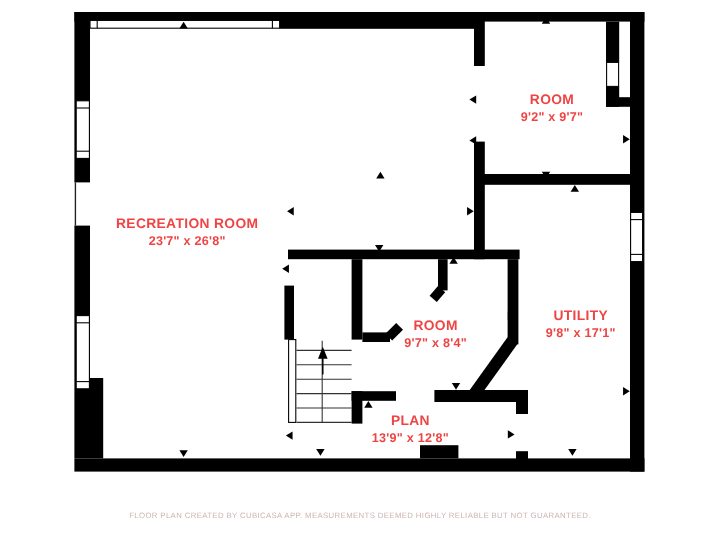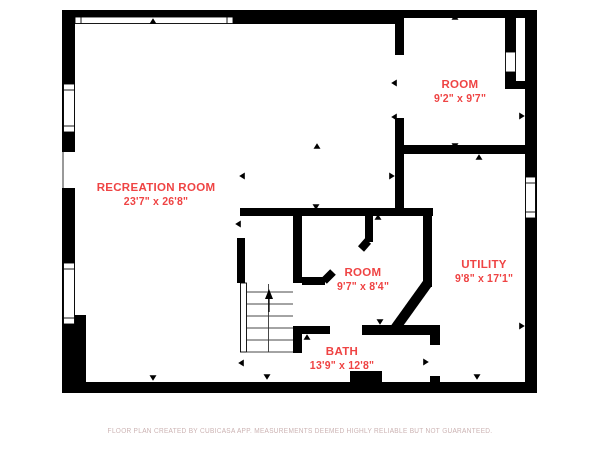--- a/index.html
+++ b/index.html
@@ -137,18 +137,18 @@
   </div>
   <div class="room-label" style="left:363px;top:265px;">
     <span class="rname">ROOM</span>
     <span class="rdims">9'7" x 8'4"</span>
   </div>
   <div class="room-label" style="left:484px;top:257px;">
     <span class="rname">UTILITY</span>
     <span class="rdims">9'8" x 17'1"</span>
   </div>
   <div class="room-label" style="left:342px;top:344px;">
-    <span class="rname">BATH</span>
+    <span class="rname">PLAN</span>
     <span class="rdims">13'9" x 12'8"</span>
   </div>
 
   <div class="watermark">FLOOR PLAN CREATED BY CUBICASA APP. MEASUREMENTS DEEMED HIGHLY RELIABLE BUT NOT GUARANTEED.</div>
 </div>
 
 </body></html>

